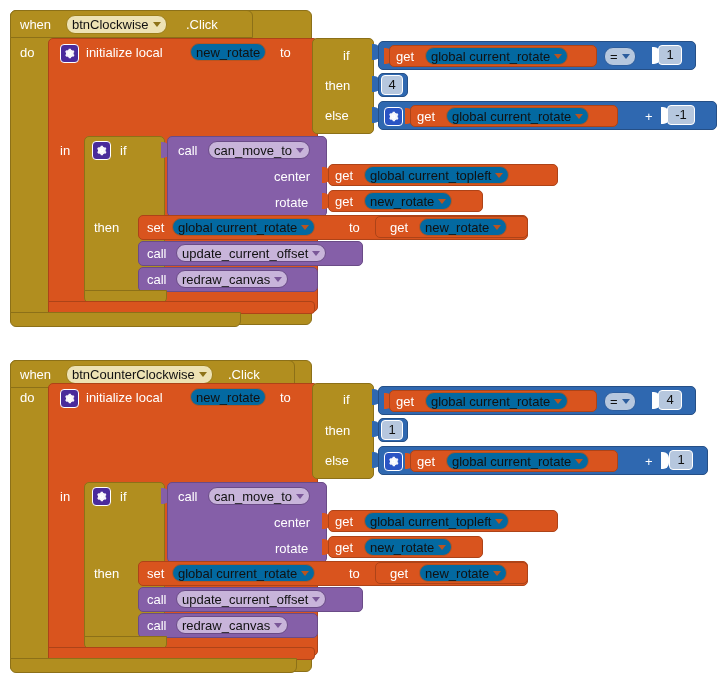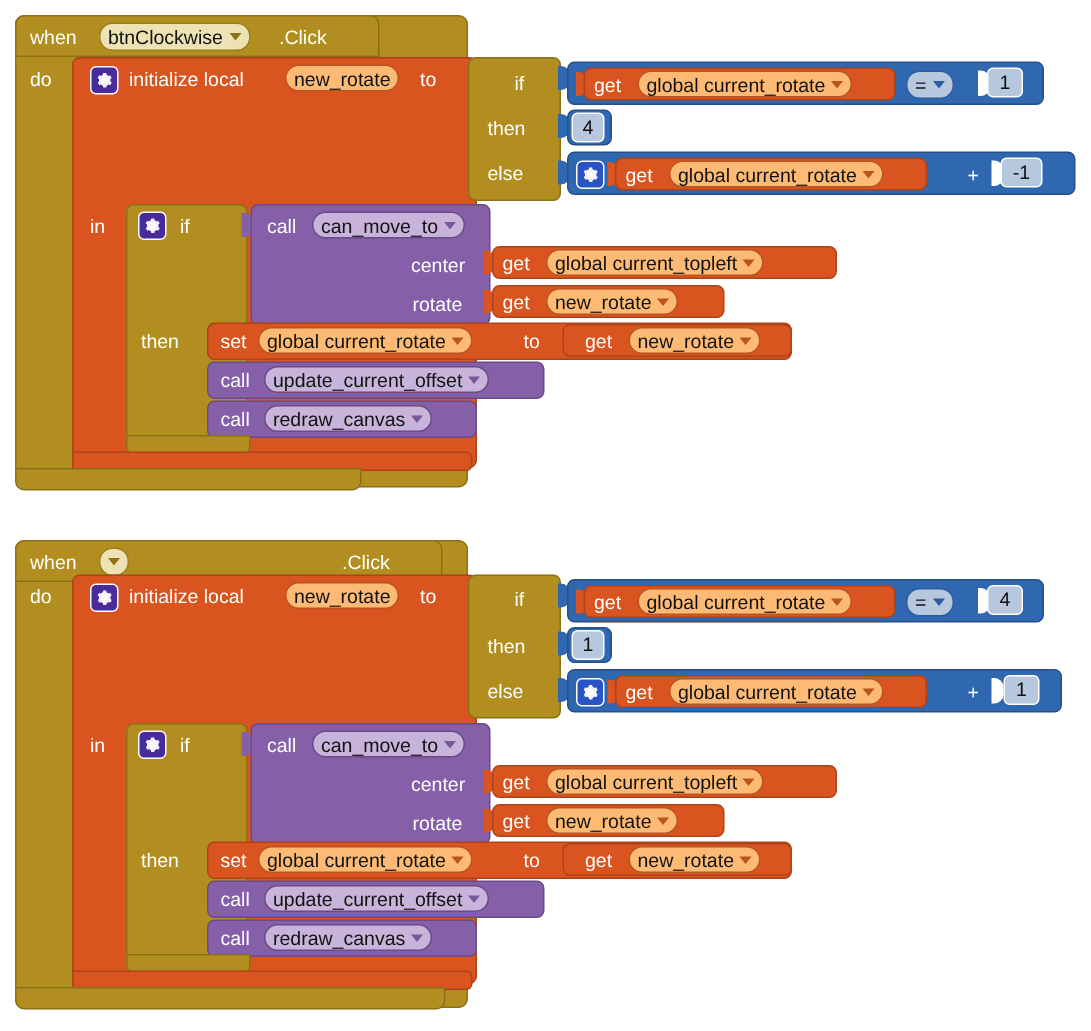--- a/index.html
+++ b/index.html
@@ -44,21 +44,21 @@
     line-height: 17px;
     font-size: 13px;
     padding: 0 5px;
     white-space: nowrap;
     color: #111;
     display: flex;
     align-items: center;
     gap: 4px;
   }
   .f-gold   { background: #EDE2B4; border: 1px solid #9d7f1b; }
-  .f-orange { background: #fdba74; border: 1px solid #b9541f; }
+  .f-orange { background: #0369a1; border: 1px solid #b9541f; }
   .f-purple { background: #C8B4DA; border: 1px solid #6a4b87; }
   .f-blue   { background: #B6C7DE; border: 1px solid #2c5d9e; }
 
   
   .num {
     position: absolute;
     box-sizing: border-box;
     background: #B6C7DE;
     border: 1px solid #ffffff;
     border-radius: 4px;
@@ -260,20 +260,21 @@
   <div class="stub gold" style="left:10px; top:312px; width:229px; height:13px; background:#B18E1F; border-radius:0 0 6px 6px;"></div>
 </div>
 
 <div>
 
   <div class="blk gold" style="left:10px; top:360px; width:302px; height:312px; border-radius:6px;"></div>
   <div class="blk gold" style="left:10px; top:360px; width:285px; height:28px; border-radius:6px 6px 0 0;"></div>
 
   <span class="lbl" style="left:20px; top:367px;">when</span>
   <div class="field f-gold" style="left:66px; top:365px; height:19px;">
+    <span>btnCounterClockwise</span>
     <span class="caret c-gold"></span>
   </div>
   <span class="lbl" style="left:228px; top:367px;">.Click</span>
 
   <span class="lbl" style="left:20px; top:390px;">do</span>
 
   <div class="blk orange" style="left:48px; top:383px; width:270px; height:273px; border-radius:5px;"></div>
   <div class="gear" style="left:60px; top:389px;">
     <svg width="11" height="11" viewBox="0 0 16 16">
         <path fill="#fff" d="M8 5.2a2.8 2.8 0 100 5.6 2.8 2.8 0 000-5.6zm0 4.1a1.3 1.3 0 110-2.6 1.3 1.3 0 010 2.6z"></path>

